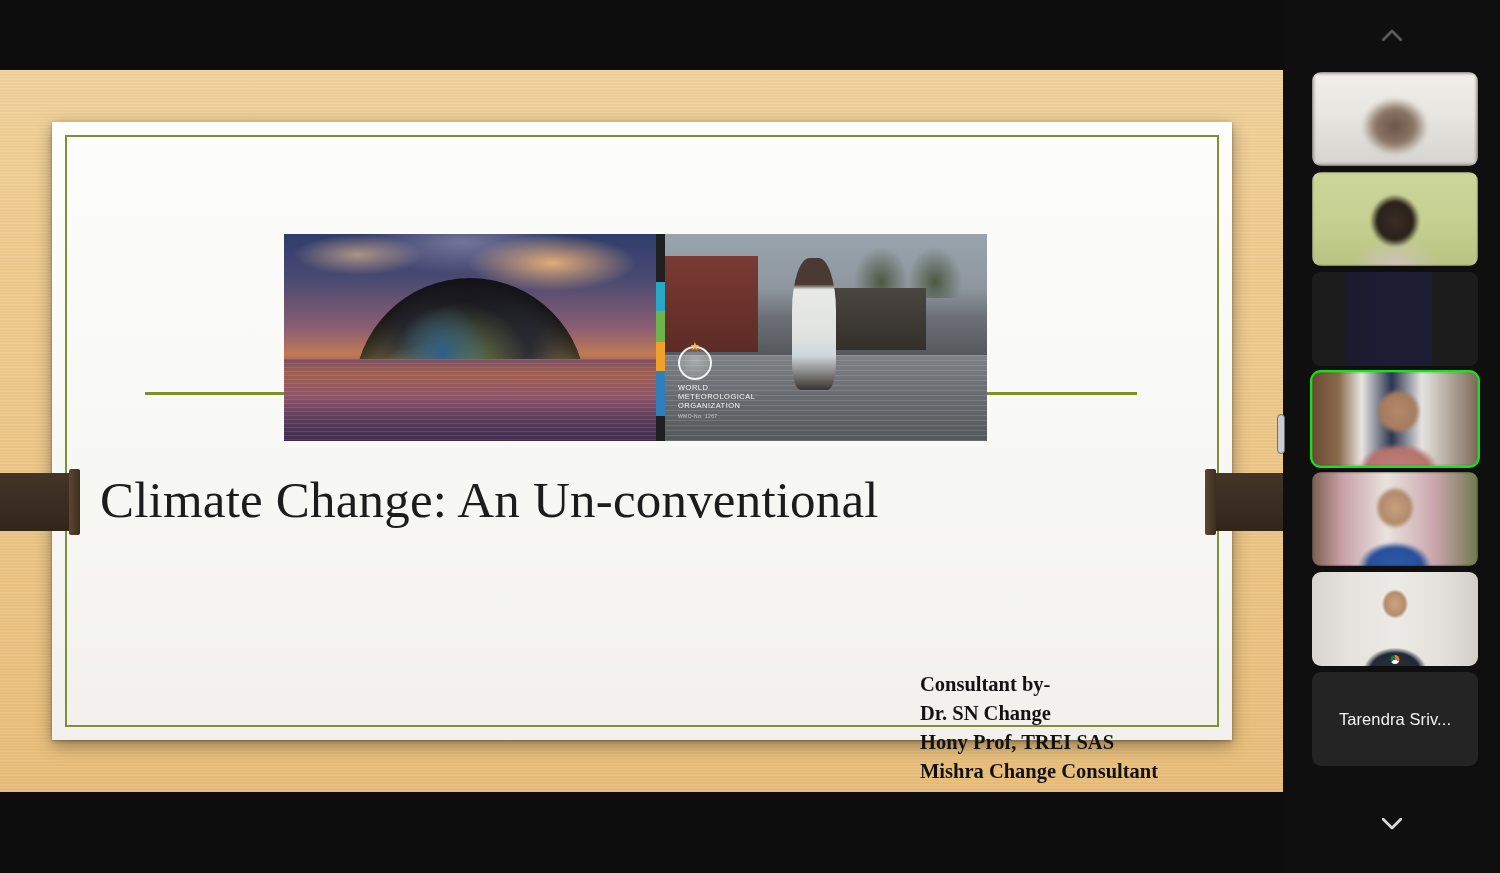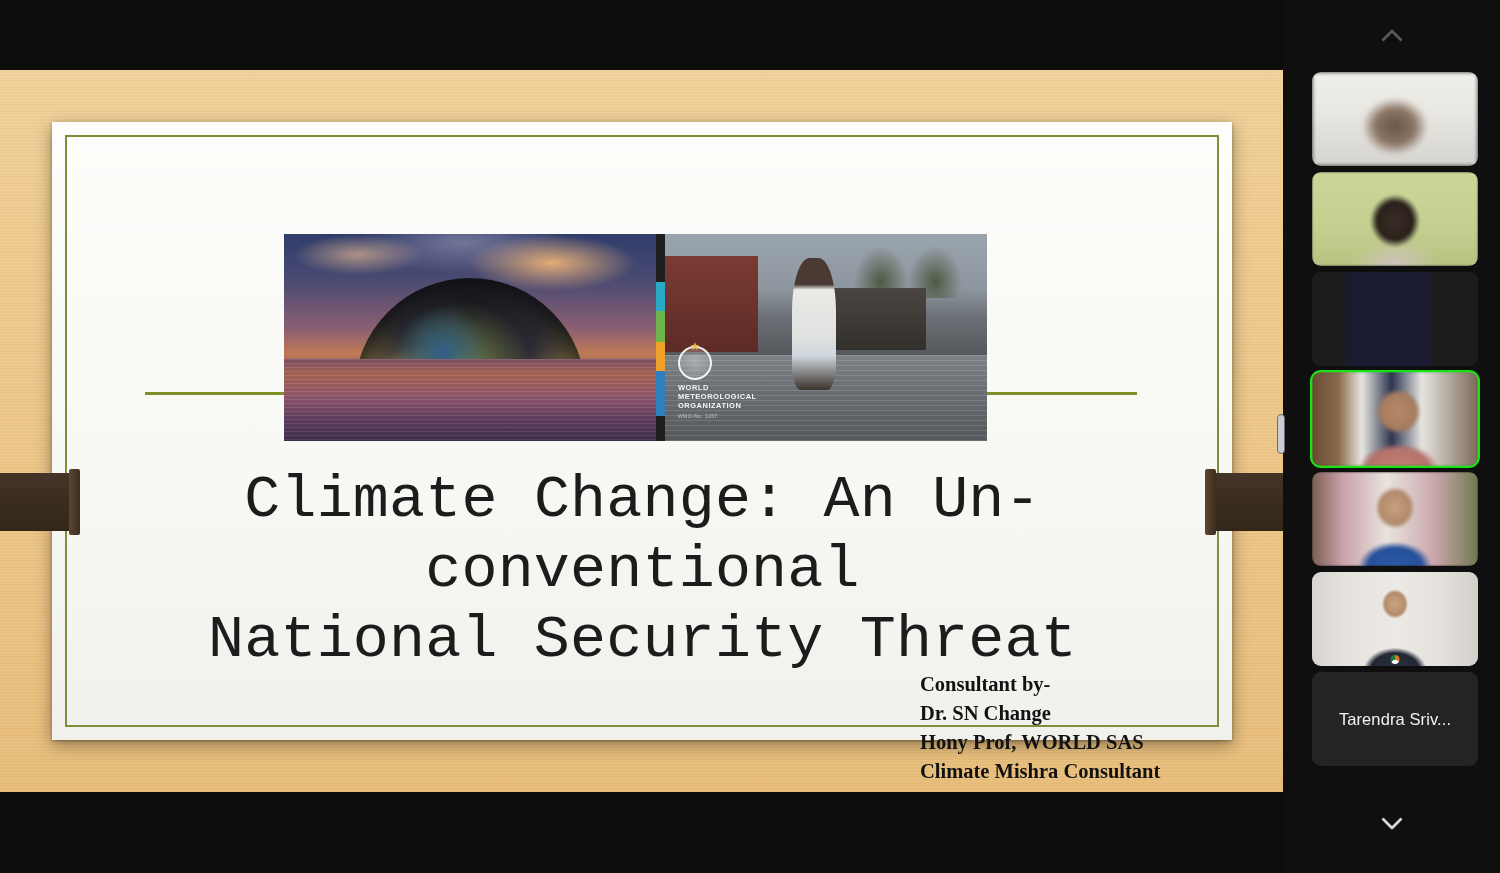--- a/index.html
+++ b/index.html
@@ -135,36 +135,36 @@
     border:2px solid rgba(255,255,255,0.9);
     background:radial-gradient(circle at 50% 42%, rgba(255,255,255,0.35), rgba(255,255,255,0.08));
     position:relative;
   }
   .wmo-emblem:before{
     content:"★"; position:absolute; left:50%; top:-7px; transform:translateX(-50%);
     color:#f0c040; font-size:11px; line-height:1;
   }
   .wmo-text{
     color:rgba(255,255,255,0.92); font-size:7.5px; line-height:9px;
-    letter-spacing:0.5px; margin-top:3px; font-weight:700;
+    letter-spacing:0.5px; margin-top:3px; font-weight:400;
   }
   .wmo-sub{ color:rgba(255,255,255,0.6); font-size:5px; margin-top:3px; letter-spacing:0.4px; }
 
   
   .rule{
     position:absolute; left:145px; top:322px; width:992px; height:3px;
     background:#7d9127; z-index:3;
   }
 
   
   .slide-title{
     position:absolute; left:100px; top:395px; width:1085px;
-    text-align:center;
-    font-family:Liberation Mono, monospace;
-    font-size:60px; line-height:70px; color:#1c1c1c;
+    text-align:left;
+    font-family:Liberation Serif, serif;
+    font-size:51px; line-height:70px; color:#1c1c1c;
     letter-spacing:0.2px; z-index:7;
   }
   .presenter{
     position:absolute; left:920px; top:600px; z-index:7;
     font-family:"Liberation Serif", serif;
     font-size:20.5px; line-height:29px; color:#121212; font-weight:bold;
   }
   .presenter .email{ font-weight:bold; letter-spacing:-0.2px; }
 
   
@@ -269,28 +269,27 @@
               <div>METEOROLOGICAL</div>
               <div>ORGANIZATION</div>
             </div>
             <div class="wmo-sub">WMO-No. 1267</div>
           </div>
         </div>
       </div>
 
       <div class="slide-title">
         <div>Climate Change: An Un-conventional</div>
-        <div>National Security Threat</div>
       </div>
 
       <div class="presenter">
         <div>Consultant by-</div>
         <div>Dr. SN Change</div>
-        <div>Hony Prof, WORLD SAS</div>
-        <div>Climate Mishra Consultant</div>
+        <div>Hony Prof, TREI SAS</div>
+        <div>Mishra Change Consultant</div>
       </div>
 
     </div>
   </div>
 
   <div class="grip"></div>
 
   <div class="filmstrip">
 
     <div class="scroll-btn scroll-up">

